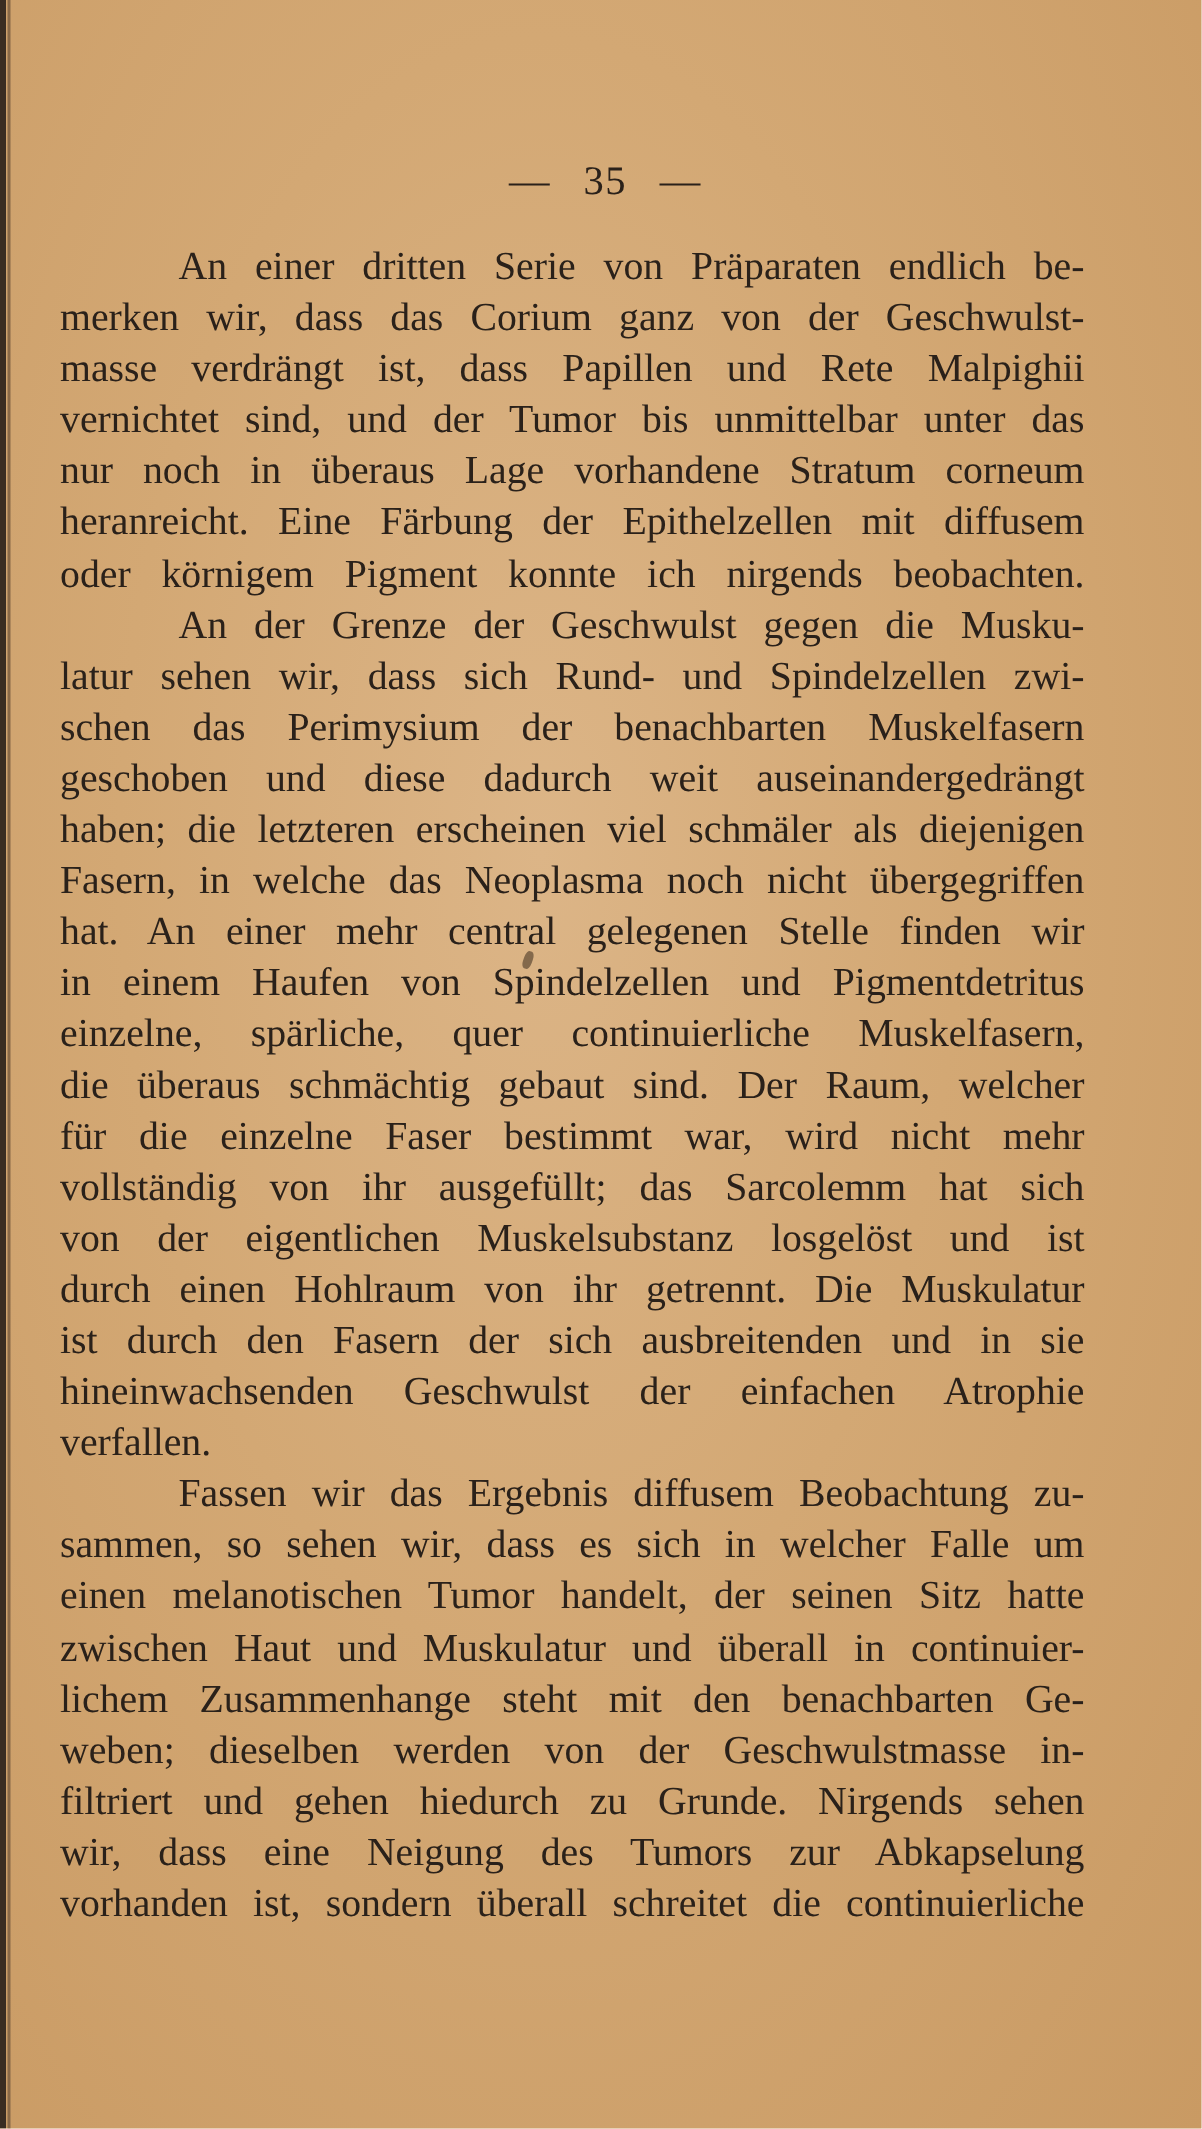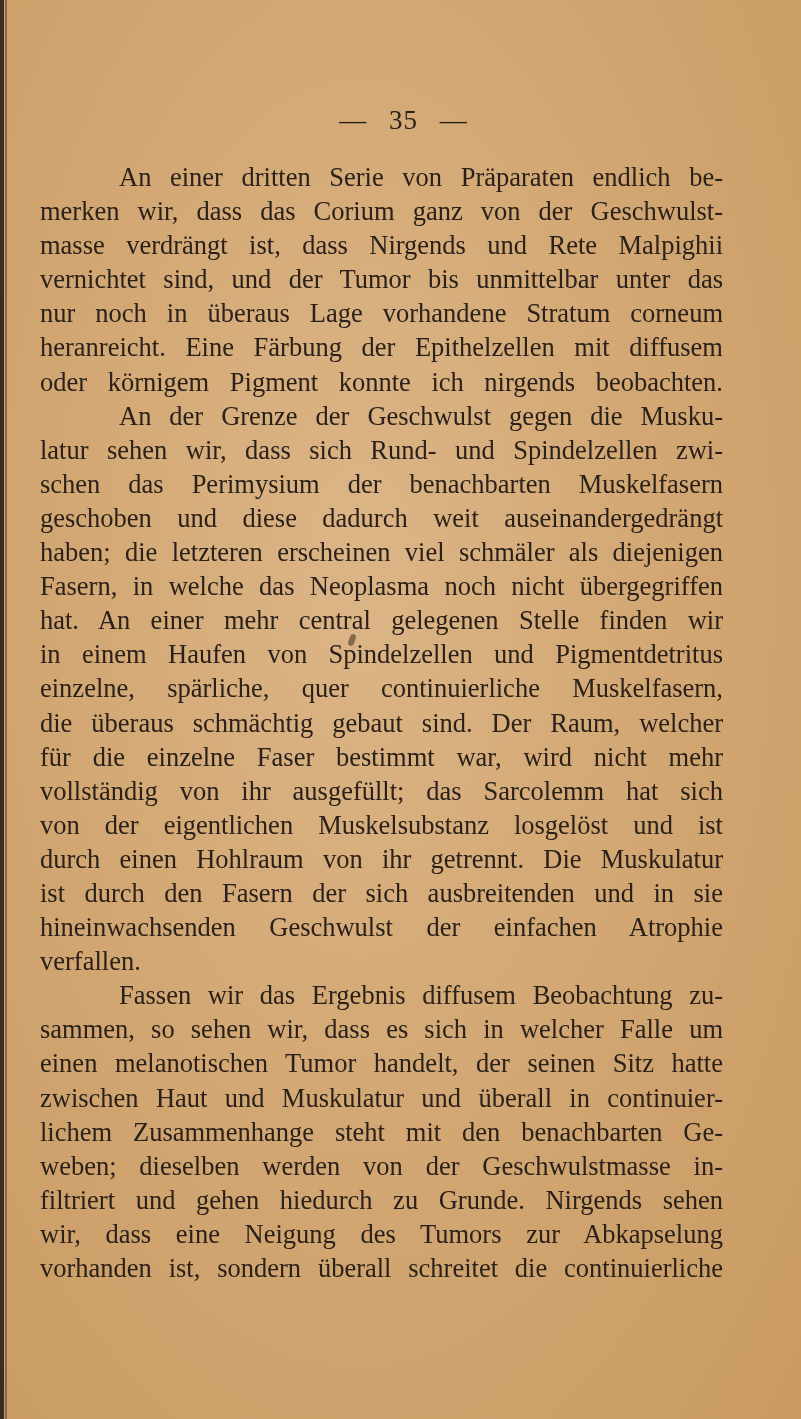--- a/index.html
+++ b/index.html
@@ -82,21 +82,21 @@
 
 <div class="page-header">
   <span class="header-dash">—</span>
   <span>35</span>
   <span class="header-dash">—</span>
 </div>
 
 <div class="text-block" id="text-block">
     <div class="line indent">An einer dritten Serie von Präparaten endlich be-</div>
     <div class="line">merken wir, dass das Corium ganz von der Geschwulst-</div>
-    <div class="line">masse verdrängt ist, dass Nirgends und Rete Malpighii</div>
+    <div class="line">masse verdrängt ist, dass Papillen und Rete Malpighii</div>
     <div class="line">vernichtet sind, und der Tumor bis unmittelbar unter das</div>
     <div class="line">nur noch in überaus Lage vorhandene Stratum corneum</div>
     <div class="line">heranreicht. Eine Färbung der Epithelzellen mit diffusem</div>
     <div class="line">oder körnigem Pigment konnte ich nirgends beobachten.</div>
     <div class="line indent">An der Grenze der Geschwulst gegen die Musku-</div>
     <div class="line">latur sehen wir, dass sich Rund- und Spindelzellen zwi-</div>
     <div class="line">schen das Perimysium der benachbarten Muskelfasern</div>
     <div class="line">geschoben und diese dadurch weit auseinandergedrängt</div>
     <div class="line">haben; die letzteren erscheinen viel schmäler als diejenigen</div>
     <div class="line">Fasern, in welche das Neoplasma noch nicht übergegriffen</div>

